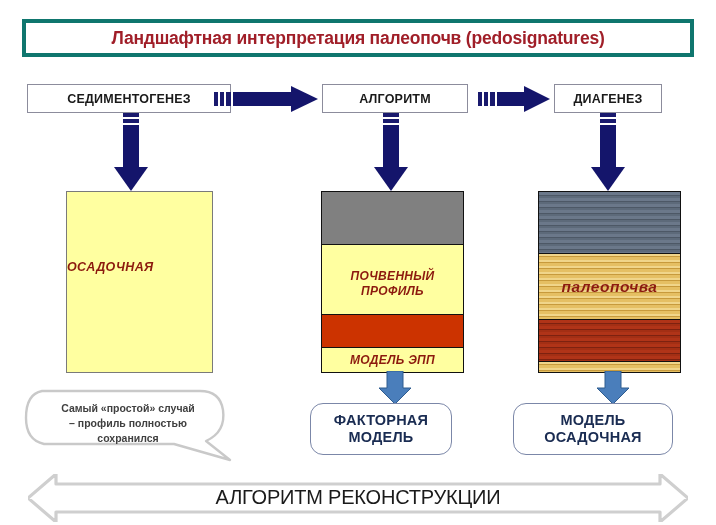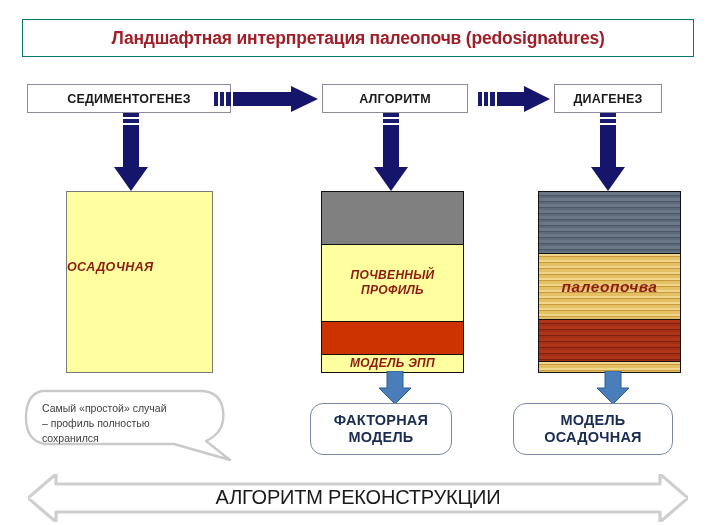--- a/index.html
+++ b/index.html
@@ -17,21 +17,21 @@
   }
 
   
   #title-box {
     position: absolute;
     left: 22px;
     top: 19px;
     width: 672px;
     height: 38px;
     box-sizing: border-box;
-    border: 1px solid #0f766e;
+    border: 4px solid #0f766e;
     background: #ffffff;
     display: flex;
     align-items: center;
     justify-content: center;
   }
   #title-text {
     color: #a01e28;
     font-size: 17.5px;
     font-weight: bold;
     letter-spacing: -0.2px;
@@ -111,21 +111,21 @@
     color: #8c1a0e;
     font-size: 12px;
     font-weight: bold;
     font-style: italic;
     text-align: center;
     line-height: 1.22;
     letter-spacing: 0.3px;
     white-space: nowrap;
   }
   #band-gray    { height: 53px; background: #808080; border-bottom: 1px solid #111111; }
-  #band-profile { height: 76px; background: #ffffa0; }
+  #band-profile { height: 60px; background: #ffffa0; margin-top: 9px; }
   #band-red     { height: 34px; background: #cc3300; border-top: 1px solid #111111; border-bottom: 1px solid #111111; }
   #band-model   { flex: 1 1 auto; background: #ffffa0; }
 
   
   #column-paleosol {
     left: 538px; top: 191px; width: 143px; height: 182px;
     border: 1px solid #111111;
     display: flex;
     flex-direction: column;
   }
@@ -195,23 +195,25 @@
   #callout {
     position: absolute;
     left: 24px;
     top: 388px;
     width: 208px;
     height: 74px;
   }
   #callout-text {
     position: absolute;
     left: 18px; right: 18px; top: 13px;
+    text-align: center;
     color: #404040;
     font-size: 10.5px;
     line-height: 1.42;
+    font-weight: bold;
   }
 
   
   .result-box {
     position: absolute;
     box-sizing: border-box;
     border: 1px solid #7b87a8;
     border-radius: 13px;
     background: #ffffff;
     display: flex;

